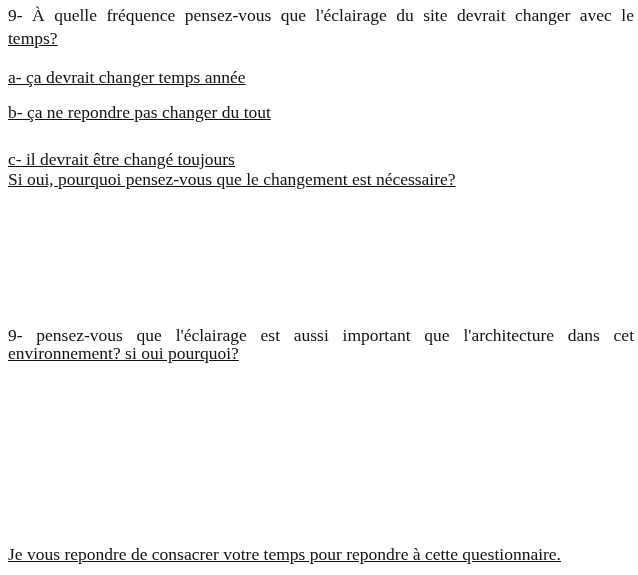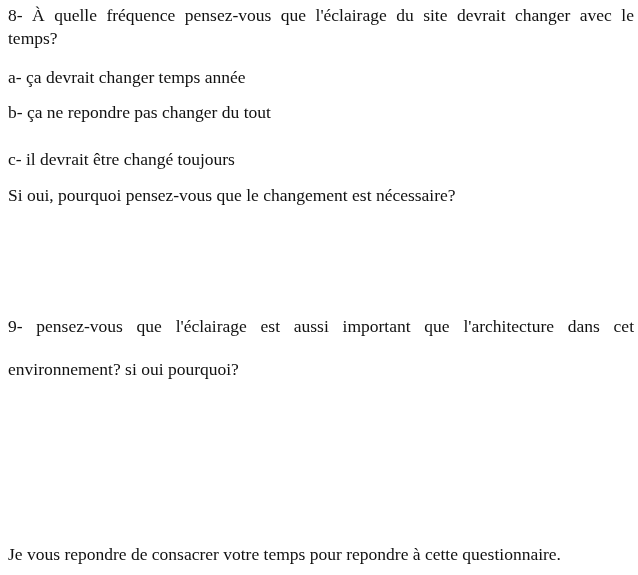--- a/index.html
+++ b/index.html
@@ -14,51 +14,52 @@
       overflow: hidden;
       font-family: "Liberation Serif", serif;
       font-size: 17.5px;
       color: #111111;
     }
     .line {
       position: absolute;
       left: 8px;
       white-space: nowrap;
       line-height: 22px;
+      text-decoration: underline;
     }
     .justify {
       position: absolute;
       left: 8px;
       width: 626px;
       text-align: justify;
       text-align-last: justify;
       white-space: nowrap;
       line-height: 22px;
     }
   </style>
 </head>
 <body>
 
 <div>
 
   <div>
-    <div class="justify" style="top:4px;">8-  À quelle fréquence pensez-vous que l'éclairage du site devrait changer avec le</div>
+    <div class="justify" style="top:4px;">9-  À quelle fréquence pensez-vous que l'éclairage du site devrait changer avec le</div>
     <div class="line" style="top:27px;">temps?</div>
 
     <div class="line" style="top:66px;">a- ça devrait changer temps année</div>
     <div class="line" style="top:101px;">b- ça ne repondre pas changer du tout</div>
     <div class="line" style="top:148px;">c- il devrait être changé toujours</div>
 
-    <div class="line" style="top:184px;">Si oui, pourquoi pensez-vous que le changement est nécessaire?</div>
+    <div class="line" style="top:168px;">Si oui, pourquoi pensez-vous que le changement est nécessaire?</div>
   </div>
 
   <div style="position:absolute; top:200px; left:0; width:638px; height:110px;"></div>
 
   <div>
-    <div class="justify" style="top:315px;">9- pensez-vous que l'éclairage est aussi important que l'architecture dans cet</div>
-    <div class="line" style="top:358px;text-align:right;">environnement? si oui pourquoi?</div>
+    <div class="justify" style="top:324px;">9- pensez-vous que l'éclairage est aussi important que l'architecture dans cet</div>
+    <div class="line" style="top:342px;text-align:right;">environnement? si oui pourquoi?</div>
   </div>
 
   <div style="position:absolute; top:365px; left:0; width:638px; height:175px;"></div>
 
   <div class="line" style="top:543px;">Je vous repondre de consacrer votre temps pour repondre à cette questionnaire.</div>
 
 </div>
 
 </body></html>

